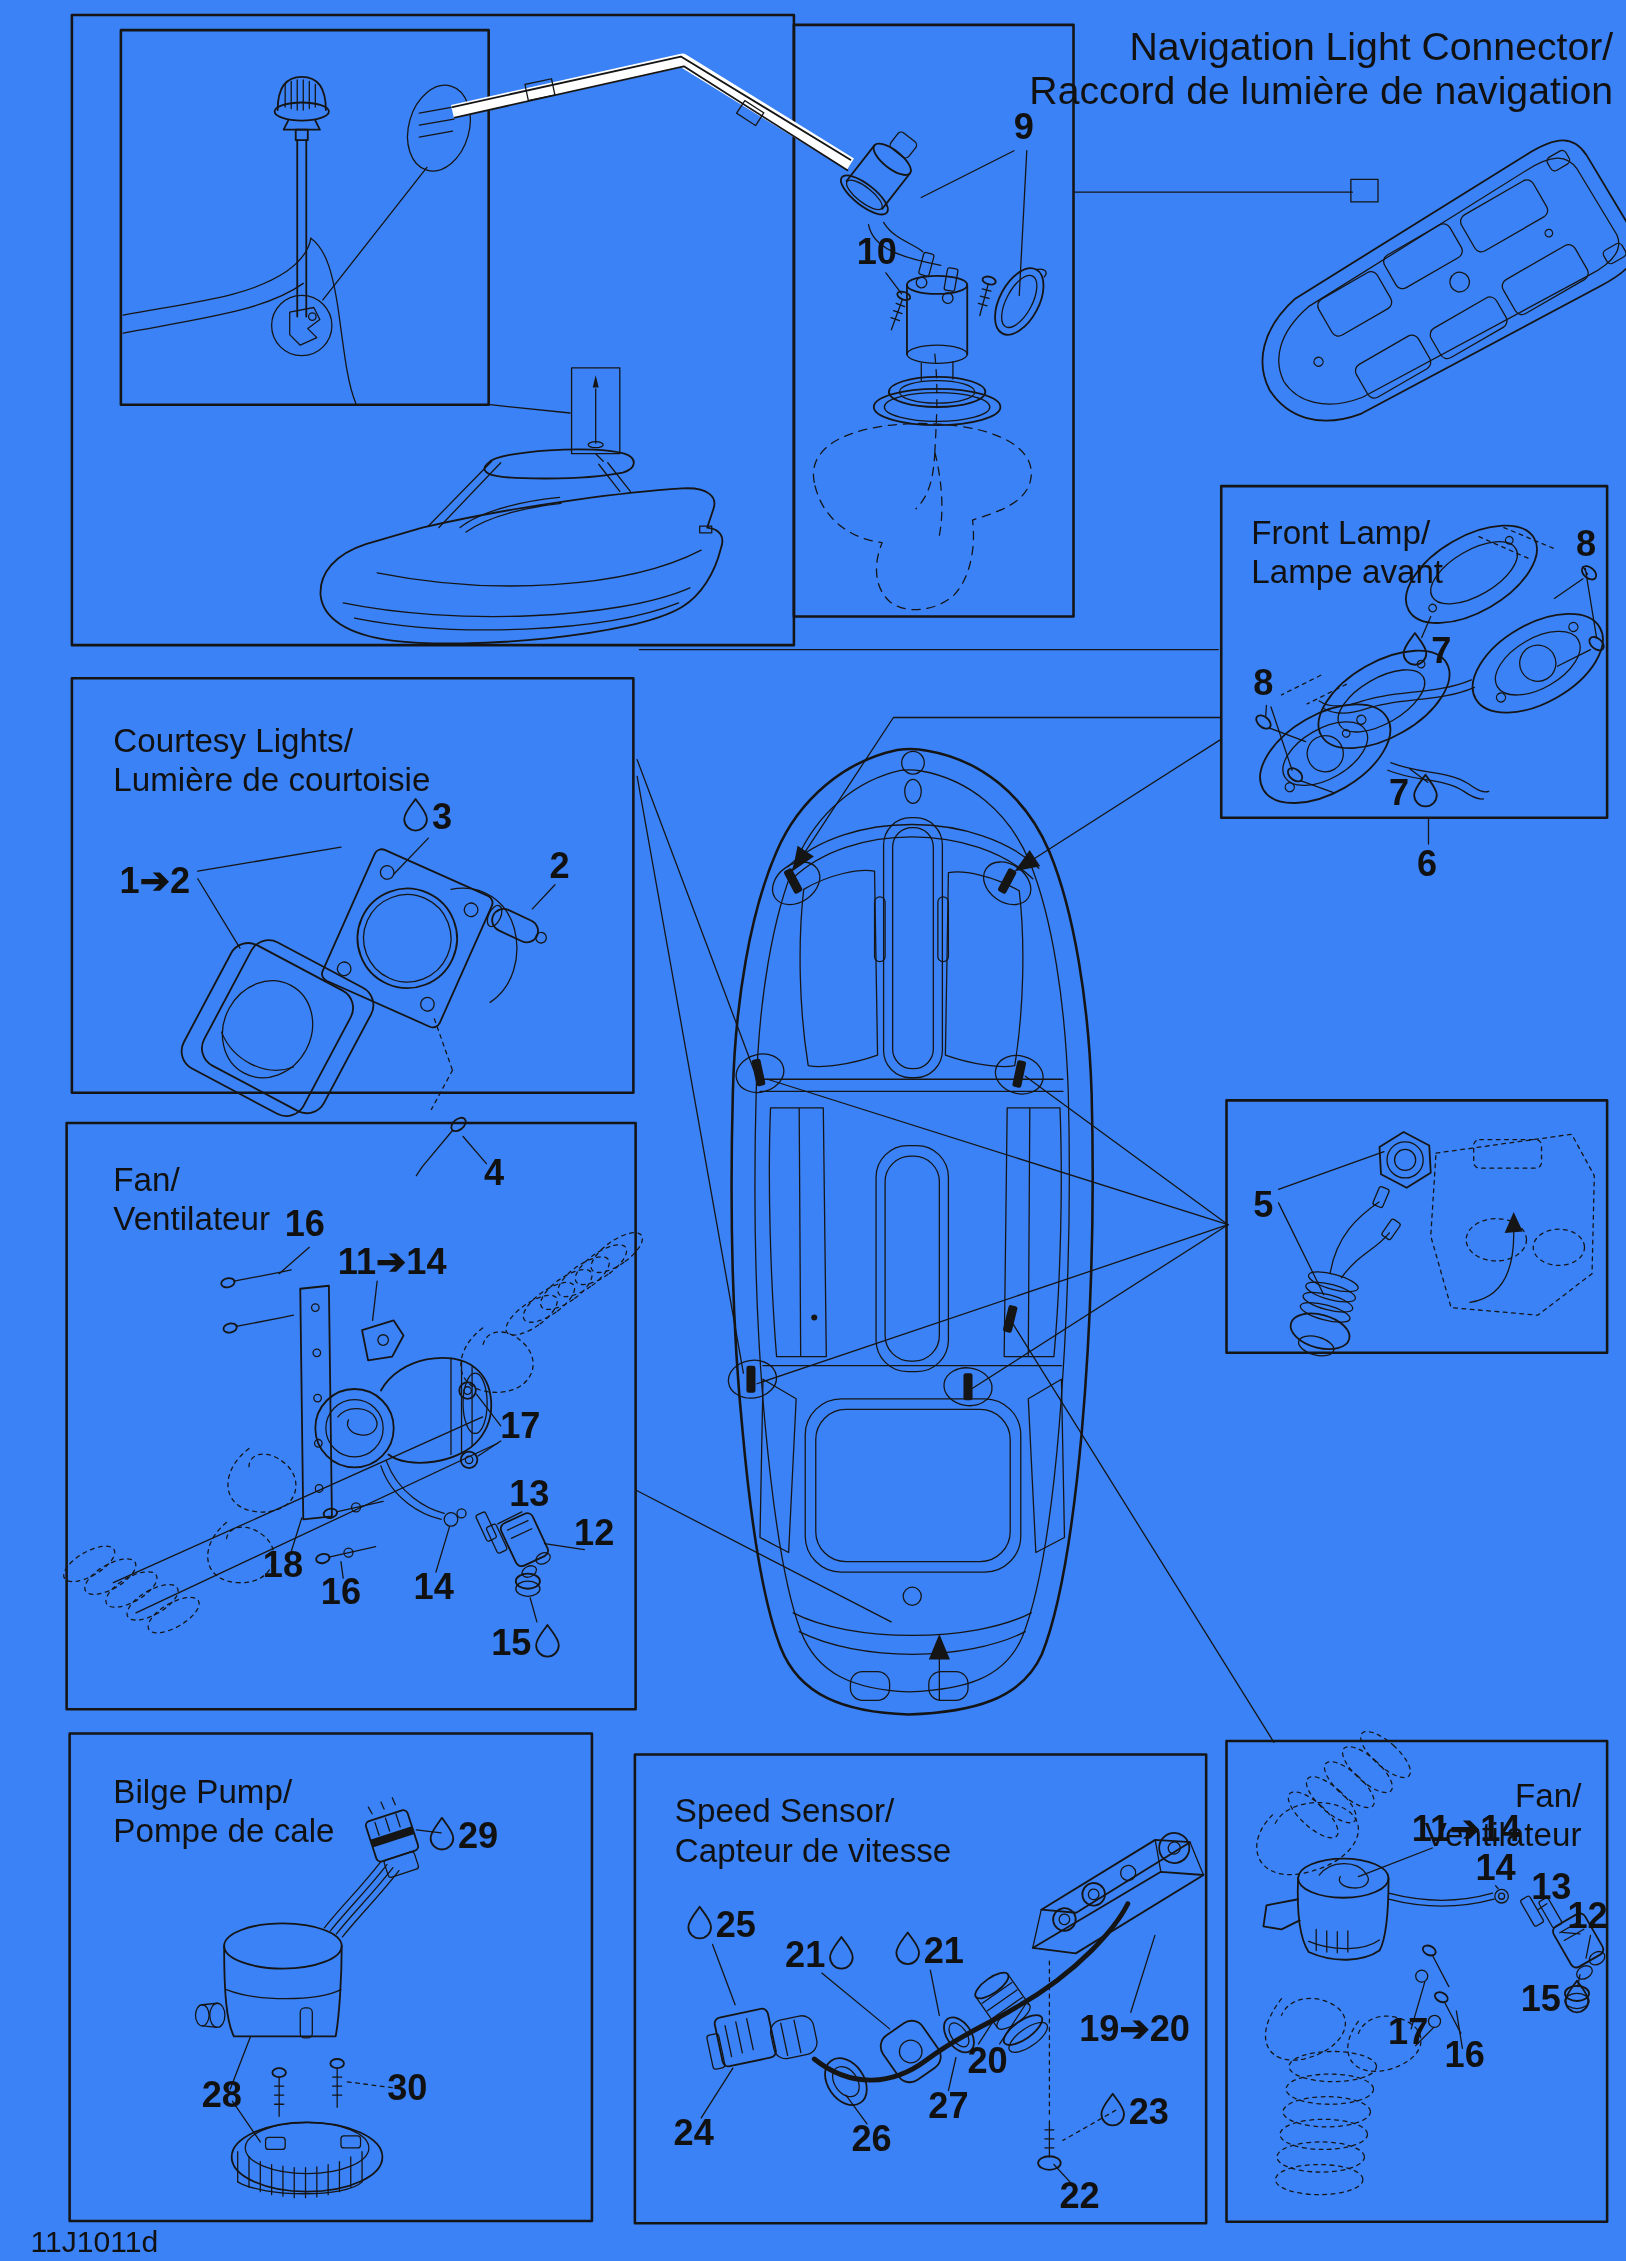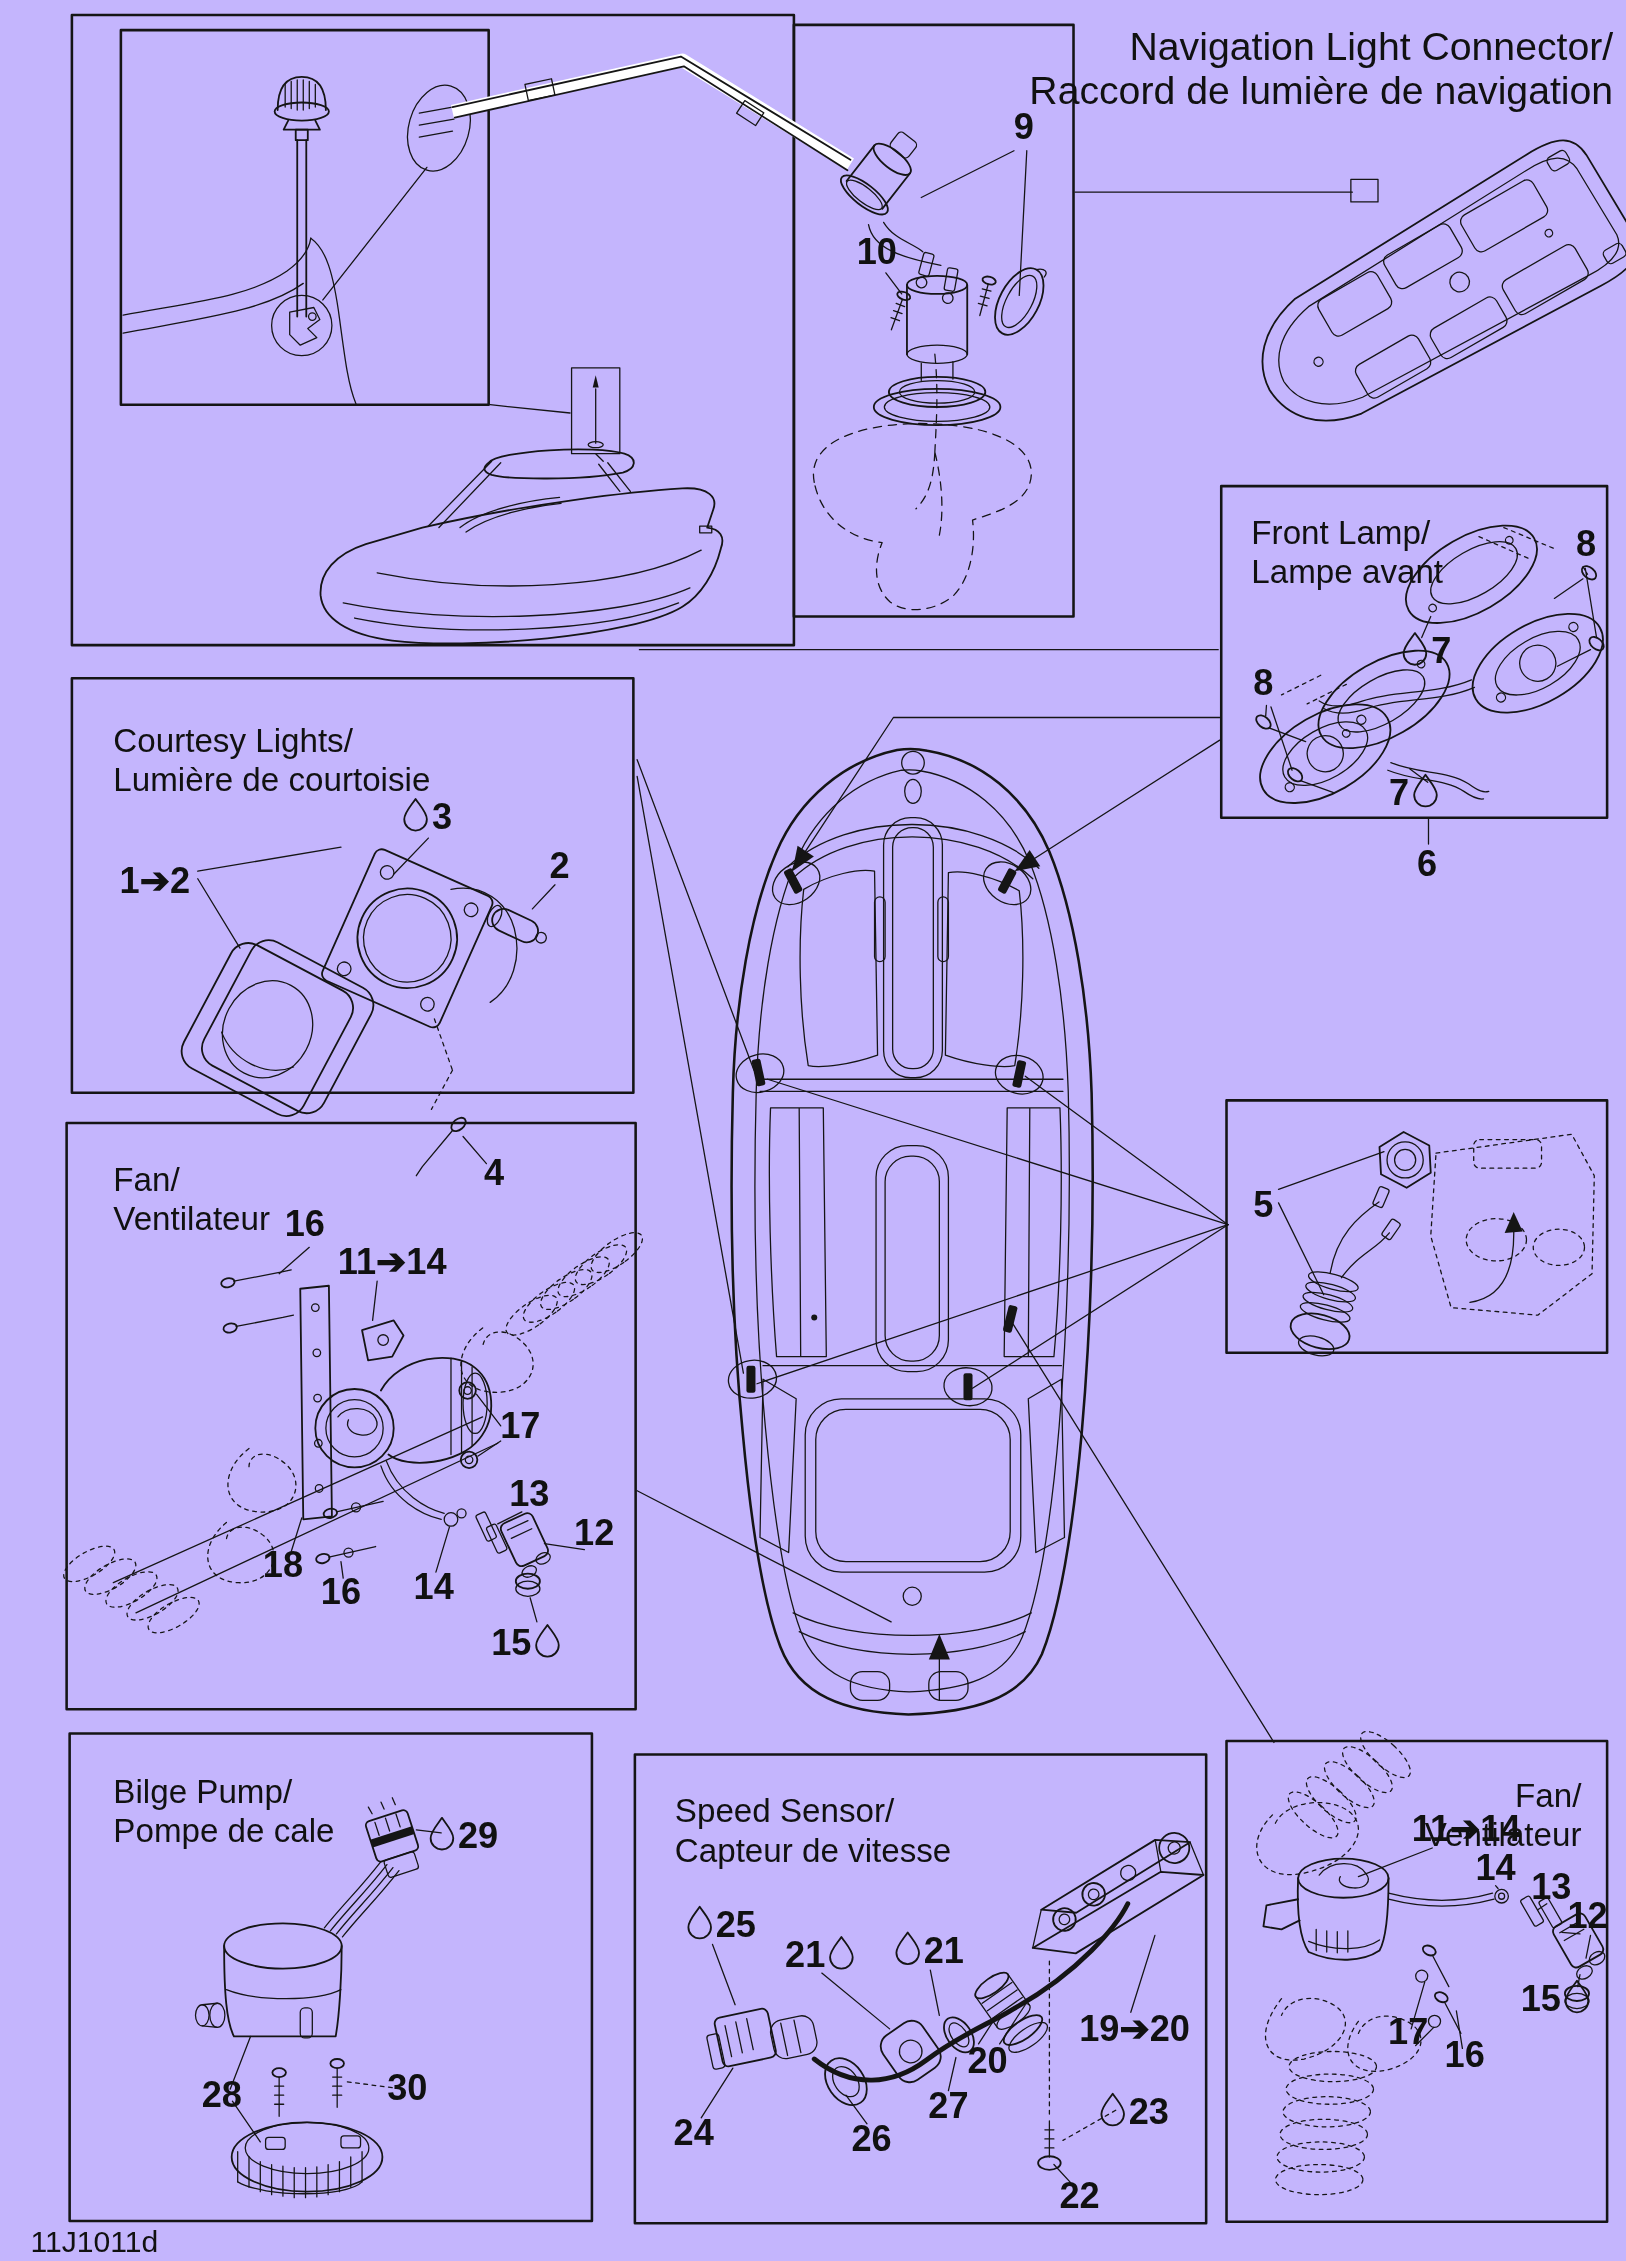--- a/index.html
+++ b/index.html
@@ -1,16 +1,16 @@
 <!DOCTYPE html>
 <html style="font-size:12px"><head>
 <meta charset="utf-8">
 <style>
   html,body{margin:0;padding:0;background:#fff;}
-  #page{position:relative;width:1627px;height:2261px;background:#c4b5fd;}
+  #page{position:relative;width:1627px;height:2261px;background:#3b82f6;}
   svg{display:block;}
   
   #art g path, #art g rect, #art g ellipse, #art g circle, #art g line, #art g polyline, #art g polygon{
     fill:none;stroke:#151515;stroke-width:2.4;stroke-linecap:round;stroke-linejoin:round;
   }
   #art .t{stroke-width:1.7}
   #art .b{stroke-width:3.4}
   #art .d{stroke-dasharray:11 9}
   #art .d2{stroke-dasharray:5 6}
   #art .f{fill:#151515;stroke:none}

